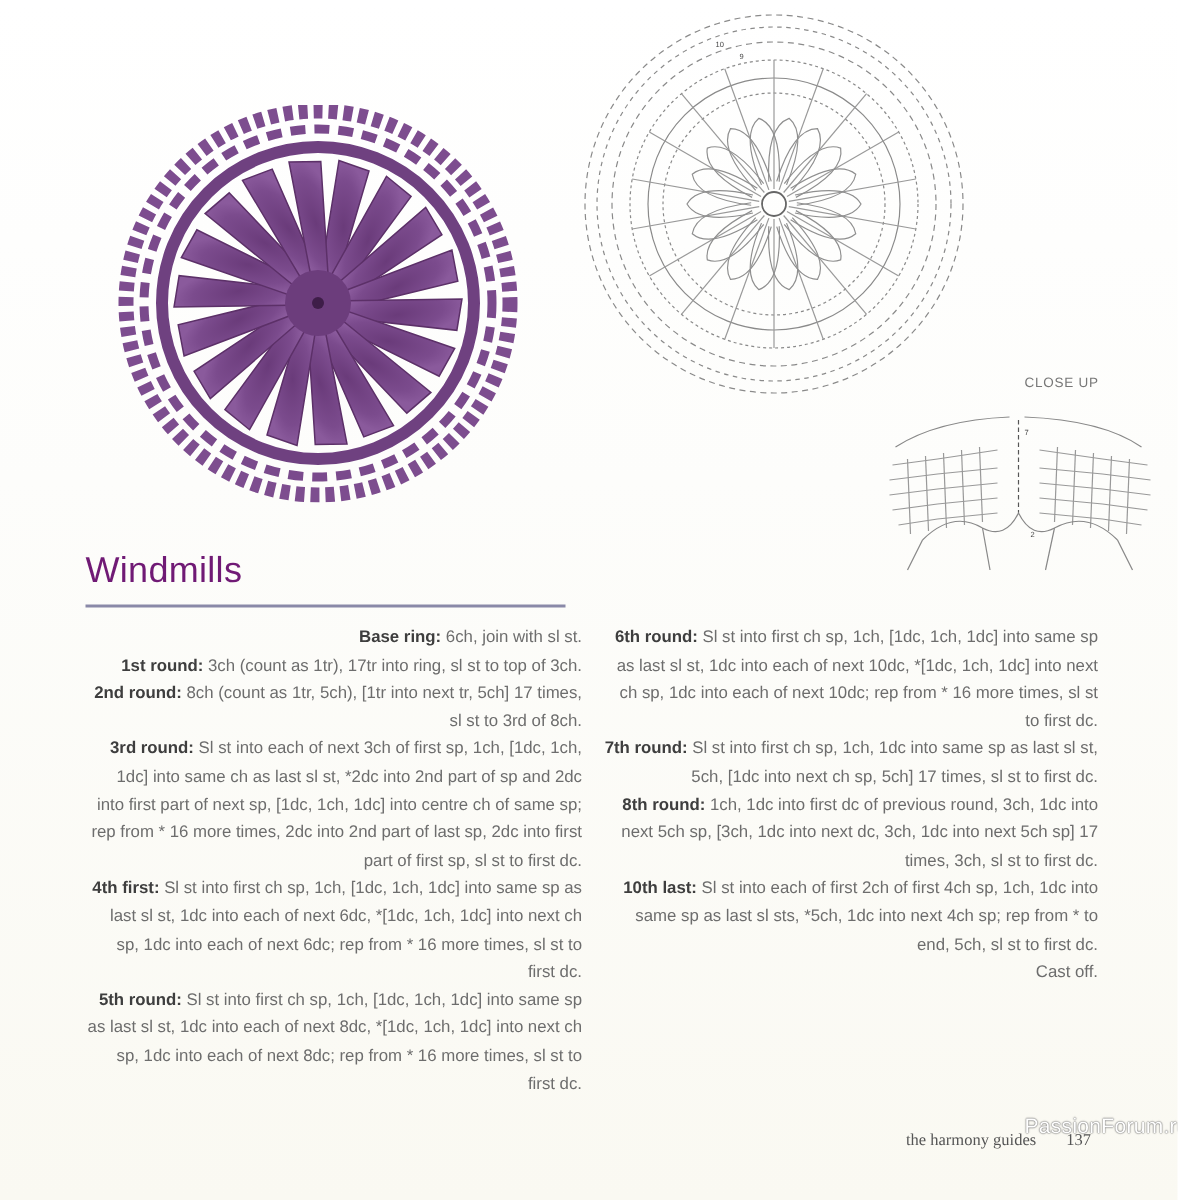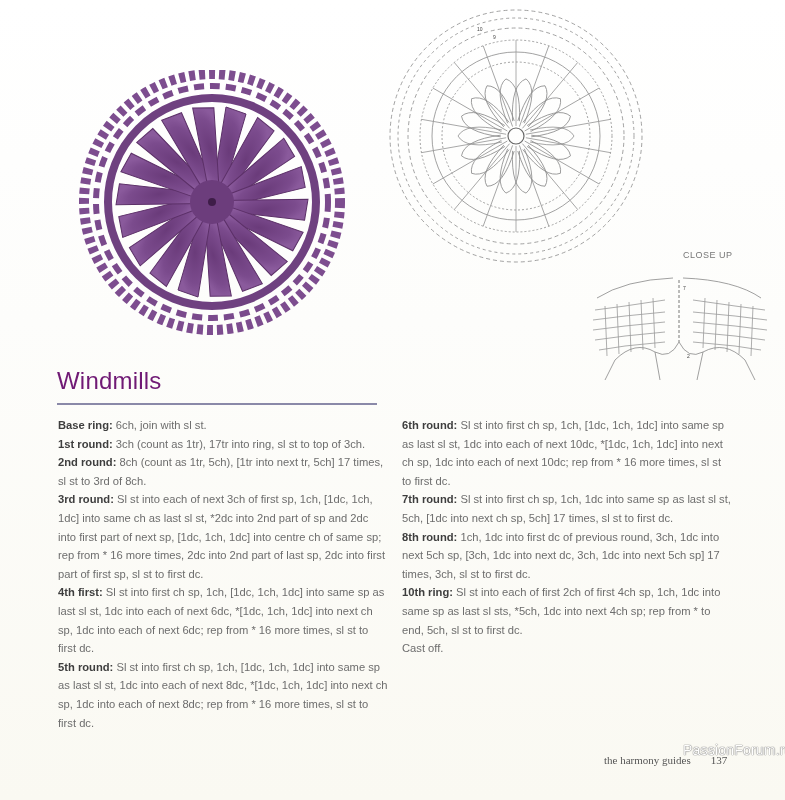--- a/index.html
+++ b/index.html
@@ -32,21 +32,21 @@
     }
     .title-rule {
       position: absolute; left: 57px; top: 403px; width: 320px; height: 2px;
       background: #8a89a8;
     }
     .col {
       position: absolute; font-size: 11.2px; line-height: 18.6px; color: #6d6d6d;
     }
     .col-left { left: 58px; top: 416px; width: 330px; }
     .col-right { left: 402px; top: 416px; width: 330px; }
-    .para { margin: 0; }
+    .para { margin: 0; text-align: right; }
     .label { font-weight: bold; color: #3e3e3e; }
     .footer {
       position: absolute; left: 604px; top: 754px;
       font-family: "Liberation Serif", "DejaVu Serif", serif;
       font-size: 11px; color: #555;
     }
     .footer .page { margin-left: 20px; }
     .watermark {
       position: absolute; left: 683px; top: 742px;
       font-size: 14px; color: #fff; letter-spacing: 0.2px;
@@ -204,21 +204,21 @@
   <p class="para"><span class="label">2nd round:</span><span> 8ch (count as 1tr, 5ch), [1tr into next tr, 5ch] 17 times, sl st to 3rd of 8ch.</span></p>
   <p class="para"><span class="label">3rd round:</span><span> Sl st into each of next 3ch of first sp, 1ch, [1dc, 1ch, 1dc] into same ch as last sl st, *2dc into 2nd part of sp and 2dc into first part of next sp, [1dc, 1ch, 1dc] into centre ch of same sp; rep from * 16 more times, 2dc into 2nd part of last sp, 2dc into first part of first sp, sl st to first dc.</span></p>
   <p class="para"><span class="label">4th first:</span><span> Sl st into first ch sp, 1ch, [1dc, 1ch, 1dc] into same sp as last sl st, 1dc into each of next 6dc, *[1dc, 1ch, 1dc] into next ch sp, 1dc into each of next 6dc; rep from * 16 more times, sl st to first dc.</span></p>
   <p class="para"><span class="label">5th round:</span><span> Sl st into first ch sp, 1ch, [1dc, 1ch, 1dc] into same sp as last sl st, 1dc into each of next 8dc, *[1dc, 1ch, 1dc] into next ch sp, 1dc into each of next 8dc; rep from * 16 more times, sl st to first dc.</span></p>
 </div>
 
 <div class="col col-right">
   <p class="para"><span class="label">6th round:</span><span> Sl st into first ch sp, 1ch, [1dc, 1ch, 1dc] into same sp as last sl st, 1dc into each of next 10dc, *[1dc, 1ch, 1dc] into next ch sp, 1dc into each of next 10dc; rep from * 16 more times, sl st to first dc.</span></p>
   <p class="para"><span class="label">7th round:</span><span> Sl st into first ch sp, 1ch, 1dc into same sp as last sl st, 5ch, [1dc into next ch sp, 5ch] 17 times, sl st to first dc.</span></p>
   <p class="para"><span class="label">8th round:</span><span> 1ch, 1dc into first dc of previous round, 3ch, 1dc into next 5ch sp, [3ch, 1dc into next dc, 3ch, 1dc into next 5ch sp] 17 times, 3ch, sl st to first dc.</span></p>
-  <p class="para"><span class="label">10th ring:</span><span> Sl st into each of first 2ch of first 4ch sp, 1ch, 1dc into same sp as last sl sts, *5ch, 1dc into next 4ch sp; rep from * to end, 5ch, sl st to first dc.</span></p>
+  <p class="para"><span class="label">10th last:</span><span> Sl st into each of first 2ch of first 4ch sp, 1ch, 1dc into same sp as last sl sts, *5ch, 1dc into next 4ch sp; rep from * to end, 5ch, sl st to first dc.</span></p>
   <p class="para">Cast off.</p>
 </div>
 
 <div class="footer">
   <span>the harmony guides</span><span class="page">137</span>
 </div>
 
 <div class="watermark">PassionForum.ru</div>
 
 </body></html>

